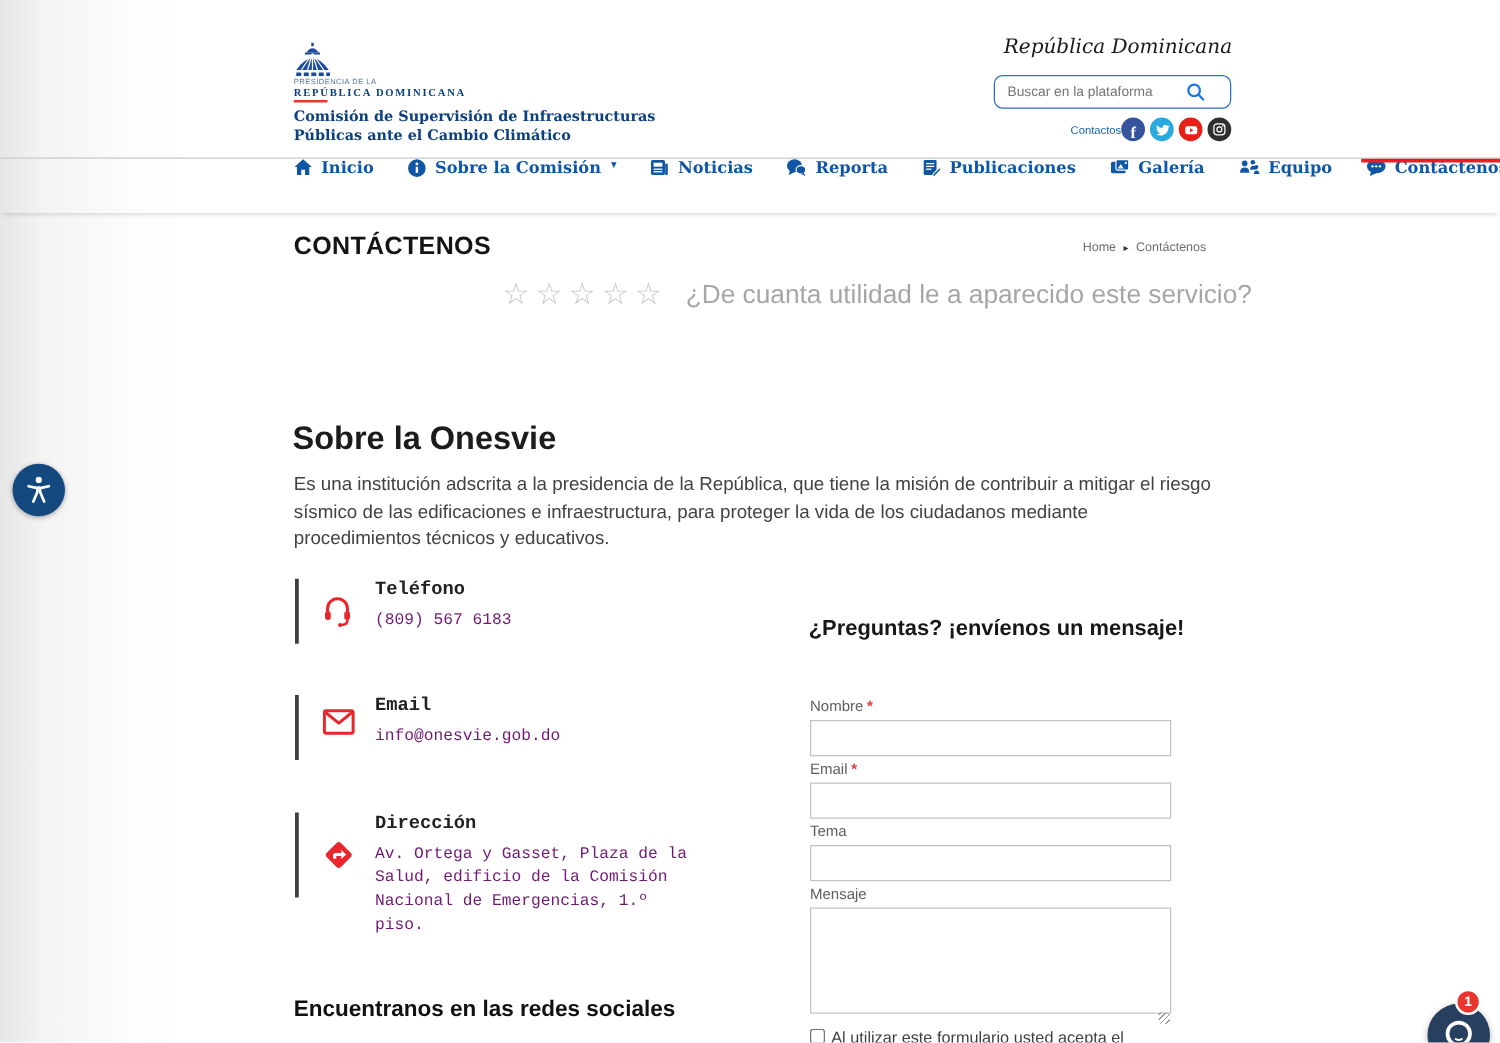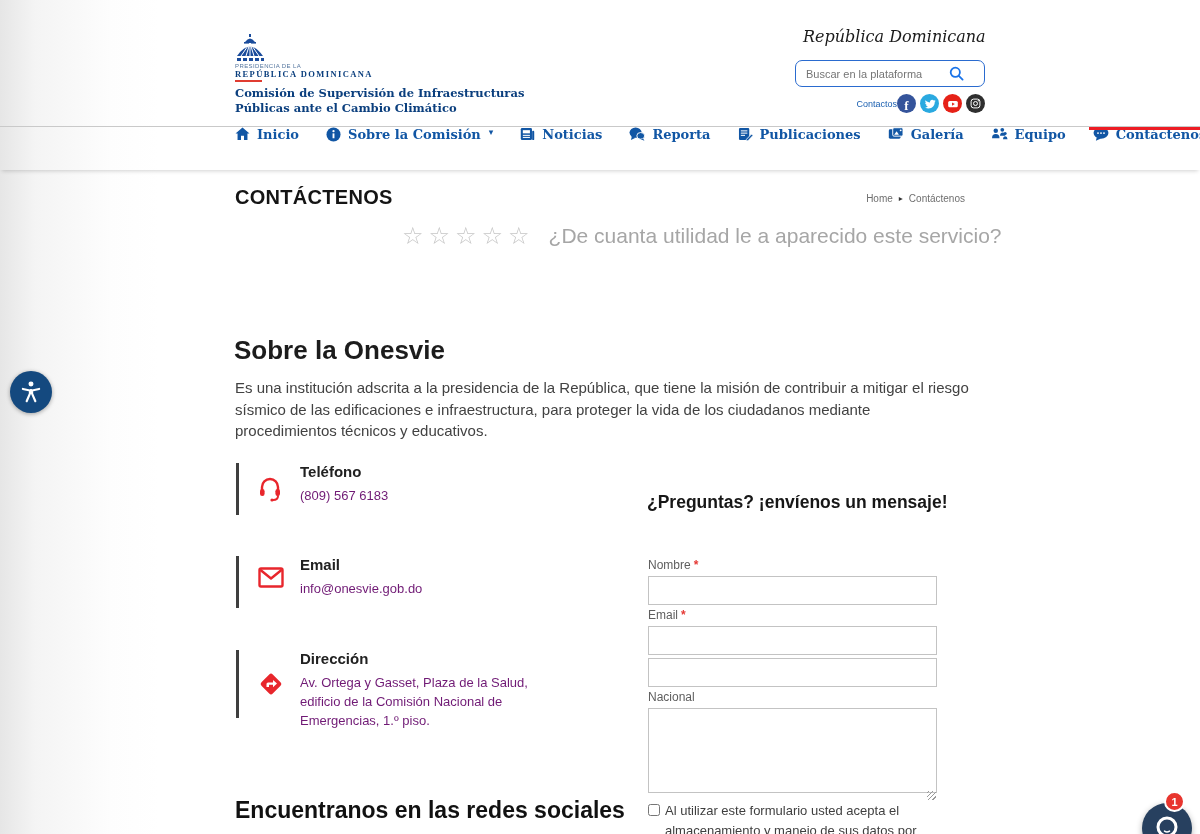--- a/index.html
+++ b/index.html
@@ -47,41 +47,41 @@
 
   .rating { position:absolute; left:402px; top:224px; display:flex; align-items:center; gap:14px; z-index:2;}
   .stars { font-size:24px; color:#c6c6c6; letter-spacing:5px; line-height:1; cursor:pointer; }
   .rating-q { font-size:21px; color:#a6a6a6;text-align:center; }
 
   .office-heading { position:absolute; left:235px; top:287px; width:745px; font-size:15px; font-weight:bold; color:#1e1e1e; z-index:2;}
   .about-title { position:absolute; left:234px; top:335px; font-size:26px; font-weight:bold; color:#1c1c1c; z-index:2;}
   .about-text { position:absolute; left:235px; top:377px; width:738px; font-size:15px; line-height:1.44; color:#424242; z-index:2;}
 
   
-  .ci { position:absolute; left:236px; border-left:3px solid #3f3f3f; padding-left:61px; z-index:2;}
+  .ci { position:absolute; left:236px; border-left:3px solid #3f3f3f; padding-left:61px; z-index:2;font-family:Liberation Mono, monospace;}
   .ci .ci-icon { position:absolute; left:19px; }
   .ci-label { font-size:15px; font-weight:bold; color:#212121; }
   .ci-value { margin-top:7px; font-size:13px; color:#701a75; line-height:1.45; }
   .ci.phone { top:463px; height:52px; } .ci.phone .ci-icon { top:13px; }
   .ci.email { top:556px; height:52px; } .ci.email .ci-icon { top:11px; }
   .ci.addr  { top:650px; height:68px; width:345px; } .ci.addr .ci-icon { top:21px; }
 
   
   .form-heading { position:absolute; left:647px; top:492px; font-size:17.5px; font-weight:bold; color:#171717; z-index:2;}
   .form { position:absolute; left:648px; top:558px; width:289px; z-index:2;}
   .f-label { font-size:12px; color:#5e5e5e; margin-bottom:4px; }
   .f-label .req { color:#e53935; font-weight:bold; margin-left:3px; }
   .f-input { width:289px; height:29px; border:1px solid #c3c3c3; background:#fff; margin-bottom:3px; font-size:13px; padding:0 8px; outline:none; font-family:"Liberation Sans",sans-serif;}
   .f-textarea { width:289px; height:85px; border:1px solid #c3c3c3; background:#fff; resize:none; position:relative; margin-bottom:4px; }
   .grip { position:absolute; right:1px; bottom:1px; width:9px; height:9px;
           background:repeating-linear-gradient(-45deg, transparent 0 2px, #9a9a9a 2px 3px); }
   .consent { display:flex; align-items:flex-start; gap:5px; font-size:13px; color:#3f3f3f; line-height:1.5; }
   .consent input { margin-top:3px; width:12px; height:12px; }
 
-  .social-heading { position:absolute; left:235px; top:797px; font-size:23px; font-weight:bold; color:#111; z-index:2;}
+  .social-heading { position:absolute; left:235px; top:797px; font-size:18px; font-weight:bold; color:#111; z-index:2;}
 
   
   .a11y-btn { position:absolute; left:10px; top:371px; width:42px; height:42px; border-radius:50%; background:#14497f;
               display:flex; align-items:center; justify-content:center; box-shadow:0 1px 4px rgba(0,0,0,.35); cursor:pointer; z-index:9; }
   .chat-btn { position:absolute; left:1142px; top:803px; width:50px; height:50px; border-radius:50%; background:#27405f;
               display:flex; align-items:center; justify-content:center; box-shadow:0 2px 6px rgba(0,0,0,.3); cursor:pointer; z-index:9; }
   .chat-badge { position:absolute; left:1164px; top:791px; width:21px; height:21px; border-radius:50%; background:#e8352e;
                 border:2px solid #fff; color:#fff; font-size:11px; font-weight:bold; display:flex; align-items:center; justify-content:center; z-index:10; }
 </style>
 </head>
@@ -304,22 +304,23 @@
   <div class="form-heading">¿Preguntas? ¡envíenos un mensaje!</div>
   <div class="form">
     <div class="f-label">
       <span>Nombre</span><span class="req">*</span>
     </div>
     <input class="f-input" type="text" style="">
     <div class="f-label">
       <span>Email</span><span class="req">*</span>
     </div>
     <input class="f-input" type="text" style="">
+    <div class="f-label">Tema</div>
     <input class="f-input" type="text" style="">
-    <div class="f-label">Nacional</div>
+    <div class="f-label">Mensaje</div>
     <div style="position:relative;">
       <textarea class="f-textarea" style=""></textarea>
       <span class="grip"></span>
     </div>
     <label class="consent">
       <input type="checkbox" style="">
       <span>Al utilizar este formulario usted acepta el almacenamiento y manejo de sus datos por parte de este</span>
     </label>
   </div>
 

